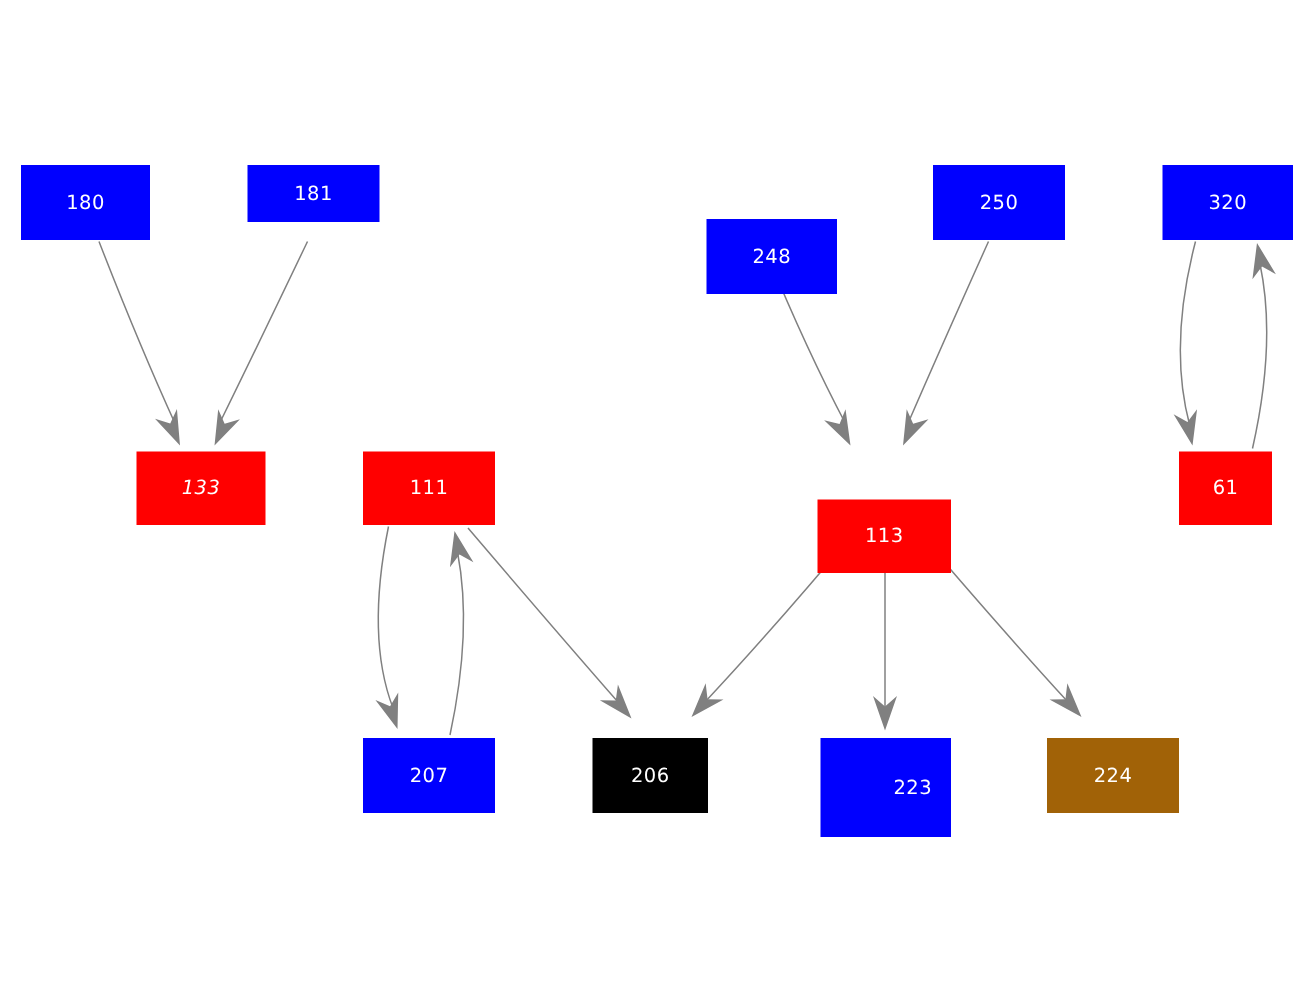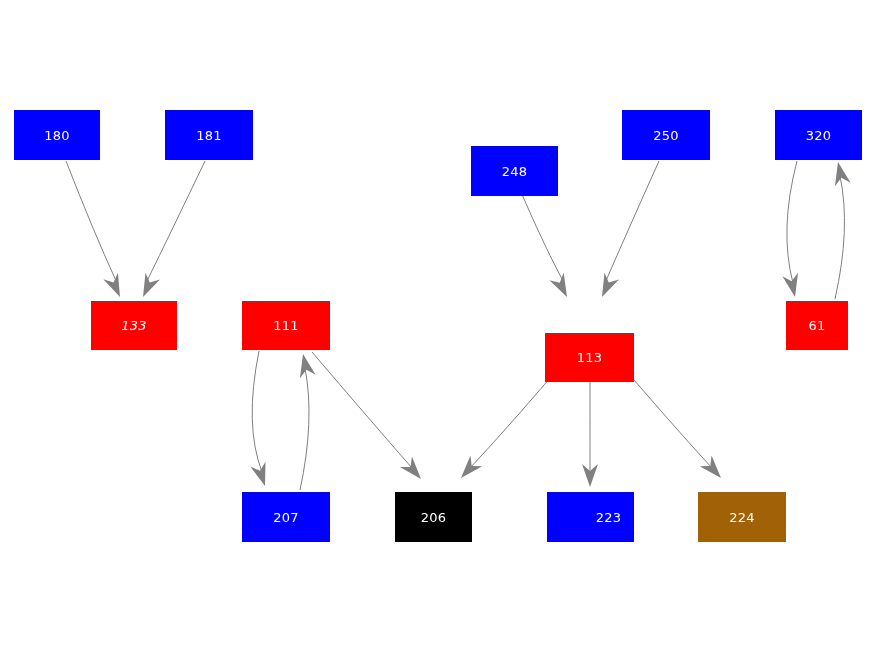--- a/index.html
+++ b/index.html
@@ -93,21 +93,21 @@
       </g>
       <g>
         <path d="M 610,352 Q 668,420 712,468" fill="none" stroke="#808080" stroke-width="1"></path>
         <path d="M 0,0 L -23,-8 L -16,0 L -23,8 Z" fill="#808080" transform="translate(721,478) rotate(48)"></path>
       </g>
     </svg>
   <div id="node-layer">
       <div class="graph-node" style="left: 14px; top: 110px; width: 86px; height: 50px; background: rgb(0, 0, 255);">
         <span class="node-label">180</span>
       </div>
-      <div class="graph-node" style="left: 165px; top: 110px; width: 88px; height: 50px; background: rgb(0, 0, 255);">
+      <div class="graph-node" style="left: 165px; top: 110px; width: 88px; height: 38px; background: rgb(0, 0, 255);">
         <span class="node-label">181</span>
       </div>
       <div class="graph-node" style="left: 471px; top: 110px; width: 87px; height: 50px; background: rgb(0, 0, 255); margin-top: 36px;">
         <span class="node-label">248</span>
       </div>
       <div class="graph-node" style="left: 622px; top: 110px; width: 88px; height: 50px; background: rgb(0, 0, 255);">
         <span class="node-label">250</span>
       </div>
       <div class="graph-node" style="left: 775px; top: 110px; width: 87px; height: 50px; background: rgb(0, 0, 255);">
         <span class="node-label">320</span>
@@ -123,20 +123,20 @@
       </div>
       <div class="graph-node" style="left: 786px; top: 301px; width: 62px; height: 49px; background: rgb(255, 0, 0);">
         <span class="node-label">61</span>
       </div>
       <div class="graph-node" style="left: 242px; top: 492px; width: 88px; height: 50px; background: rgb(0, 0, 255); align-items: center;">
         <span class="node-label">207</span>
       </div>
       <div class="graph-node" style="left: 395px; top: 492px; width: 77px; height: 50px; background: #000000;">
         <span class="node-label">206</span>
       </div>
-      <div class="graph-node" style="left: 547px; top: 492px; width: 87px; height: 50px; background: rgb(0, 0, 255); padding-left: 36px;">
+      <div class="graph-node" style="left: 547px; top: 492px; width: 87px; height: 66px; background: rgb(0, 0, 255); padding-left: 36px;">
         <span class="node-label">223</span>
       </div>
       <div class="graph-node" style="left: 698px; top: 492px; width: 88px; height: 50px; background: #a16207;">
         <span class="node-label">224</span>
       </div>
     </div>
 </div>
 
 </body></html>

